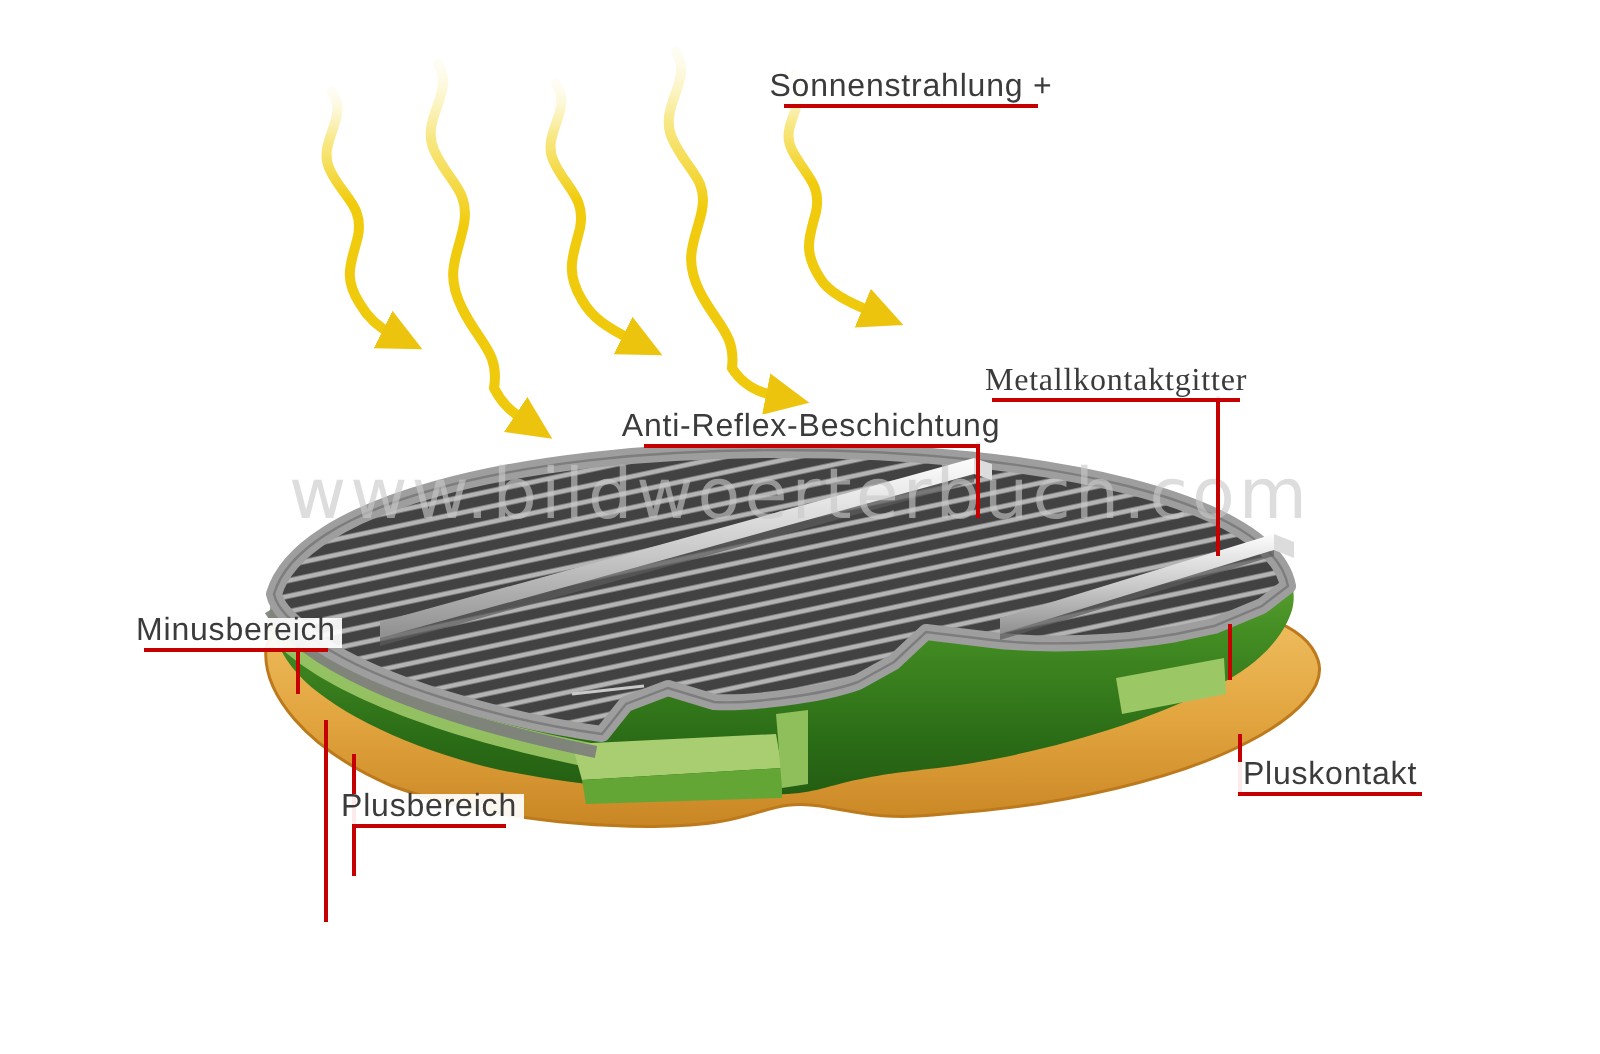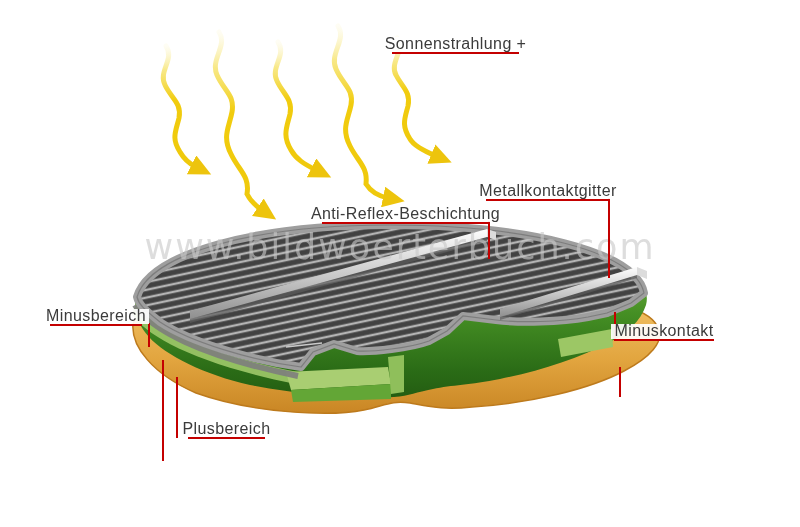--- a/index.html
+++ b/index.html
@@ -116,29 +116,29 @@
   <div class="vline" style="left:488px;top:221px;height:38px;"></div>
   <div class="vline" style="left:148px;top:323px;height:24px;"></div>
   <div class="vline" style="left:614px;top:312px;height:28px;"></div>
   <div class="vline" style="left:619px;top:367px;height:30px;"></div>
   <div class="vline" style="left:176px;top:377px;height:61px;"></div>
   <div class="vline" style="left:162px;top:360px;height:101px;"></div>
 
   <div class="callout" style="left:392px;top:34px;width:127px;">
     <span>Sonnenstrahlung +</span>
   </div>
-  <div class="callout" style="left:486px;top:181px;width:124px;">
+  <div class="callout" style="left:496px;top:181px;width:124px;font-family:Liberation Serif, serif;">
     <span>Metallkontaktgitter</span>
   </div>
   <div class="callout" style="left:322px;top:204px;width:167px;">
     <span>Anti-Reflex-Beschichtung</span>
   </div>
-  <div class="callout" style="left:50px;top:306px;width:92px;text-align:center;">
+  <div class="callout" style="left:72px;top:306px;width:92px;text-align:center;">
     <span>Minusbereich</span>
   </div>
-  <div class="callout" style="left:614px;top:321px;width:100px;">
-    <span>Minuskontakt</span>
+  <div class="callout" style="left:619px;top:378px;width:92px;">
+    <span>Pluskontakt</span>
   </div>
-  <div class="callout" style="left:176px;top:419px;width:77px;margin-left:12px;">
+  <div class="callout" style="left:176px;top:394px;width:77px;">
     <span>Plusbereich</span>
   </div>
 
 </div>
 
 </body></html>

